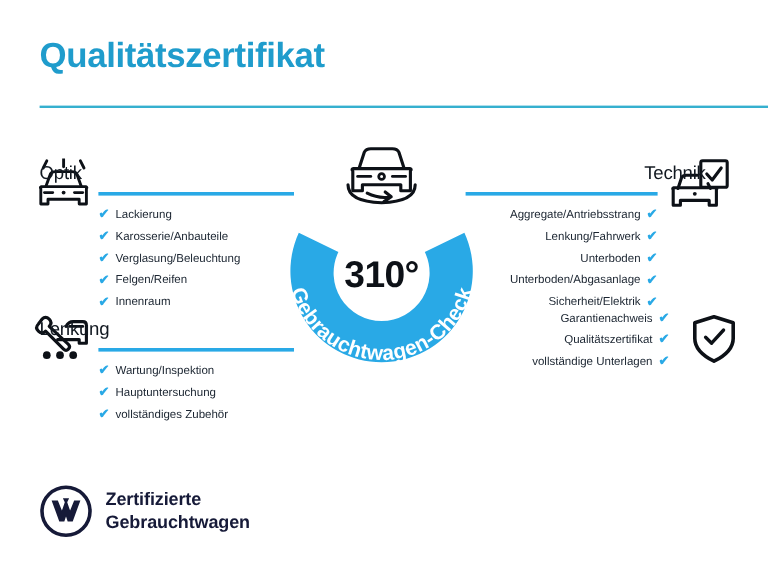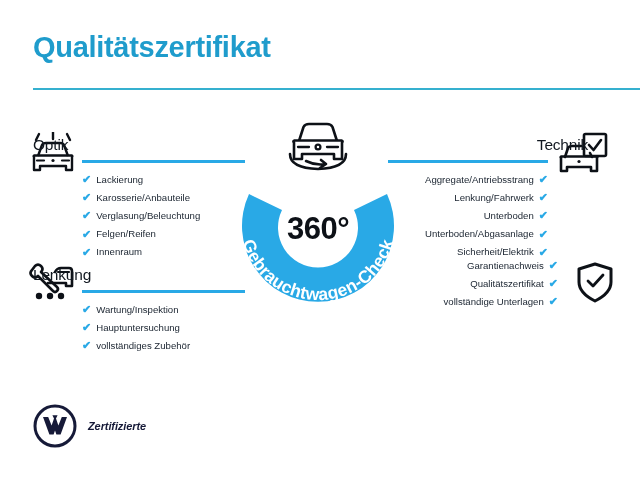--- a/index.html
+++ b/index.html
@@ -65,22 +65,22 @@
     display:flex;align-items:center;justify-content:center;
     font-size:31px;font-weight:bold;color:#0d1117;letter-spacing:-0.5px;
     padding-top:14px;box-sizing:border-box;
   }
   .badge-car{position:absolute;left:58px;top:-14px;width:72px;height:62px;}
 
   
   .footer{position:absolute;left:33px;top:404px;display:flex;align-items:center;}
   .vw-mark{width:44px;height:44px;flex:none;}
   .vw-text{
-    margin-left:11px;font-size:11px;font-weight:bold;
-    color:#161a38;line-height:1.28;letter-spacing:-0.1px;font-style:italic;
+    margin-left:11px;font-size:15px;font-weight:bold;
+    color:#161a38;line-height:1.28;letter-spacing:-0.1px;
   }
 </style>
 </head>
 <body>
 
 <div class="page">
 
   <div class="title">Qualitätszertifikat</div>
   <div class="title-rule"></div>
 
@@ -228,21 +228,21 @@
 
       <path d="M 25 66
                A 76 76 0 1 0 163 66
                L 130 82
                A 40 40 0 1 1 58 82
                Z" fill="#29a9e6"></path>
       <text font-family="Liberation Sans, sans-serif" font-size="17.5" font-weight="bold" fill="#ffffff" letter-spacing="0.2">
         <textPath href="#arcpath" startOffset="50%" text-anchor="middle">Gebrauchtwagen-Check</textPath>
       </text>
     </svg>
-    <div class="deg">360°</div>
+    <div class="deg">310°</div>
     <div class="badge-car">
       <svg viewBox="0 0 72 62" width="72" height="62">
         <path d="M17 27 L21.5 13 Q23 10 27 10 L45 10 Q49 10 50.5 13 L55 27" fill="#fff" stroke="#0d1117" stroke-width="2.6" stroke-linejoin="round"></path>
         <path d="M12 28.5 Q10.5 27 12.5 26.5 L59.5 26.5 Q61.5 27 60 28.5 L60 45 L52 45 L52 40 L20 40 L20 45 L12 45 Z" fill="#fff" stroke="#0d1117" stroke-width="2.6" stroke-linejoin="round"></path>
         <line x1="16" y1="33" x2="27" y2="33" stroke="#0d1117" stroke-width="2.3" stroke-linecap="round"></line>
         <line x1="45" y1="33" x2="56" y2="33" stroke="#0d1117" stroke-width="2.3" stroke-linecap="round"></line>
         <circle cx="36" cy="33" r="2.4" fill="none" stroke="#0d1117" stroke-width="2.3"></circle>
         <path d="M8 40 Q8 54 36 55 Q64 54 64 40" fill="none" stroke="#0d1117" stroke-width="2.6" stroke-linecap="round"></path>
         <path d="M24 47 Q34 52 44 50 L39 46 M44 50 L38 54" fill="none" stroke="#0d1117" stroke-width="2.6" stroke-linecap="round" stroke-linejoin="round"></path>
       </svg>
@@ -252,16 +252,17 @@
   <div class="footer">
     <div class="vw-mark">
       <svg viewBox="0 0 44 44" width="44" height="44">
         <circle cx="22" cy="22" r="20" fill="none" stroke="#161a38" stroke-width="3"></circle>
         <path d="M10 13 L15.2 13 L18.6 21.5 L21.0 14.5 L19.4 11.2 L24.6 11.2 L23.0 14.5 L25.4 21.5 L28.8 13 L34 13
                  L27.6 30.5 L23.4 30.5 L22 26.5 L20.6 30.5 L16.4 30.5 Z" fill="#161a38"></path>
       </svg>
     </div>
     <div class="vw-text">
       <div>Zertifizierte</div>
+      <div>Gebrauchtwagen</div>
     </div>
   </div>
 
 </div>
 
 </body></html>

